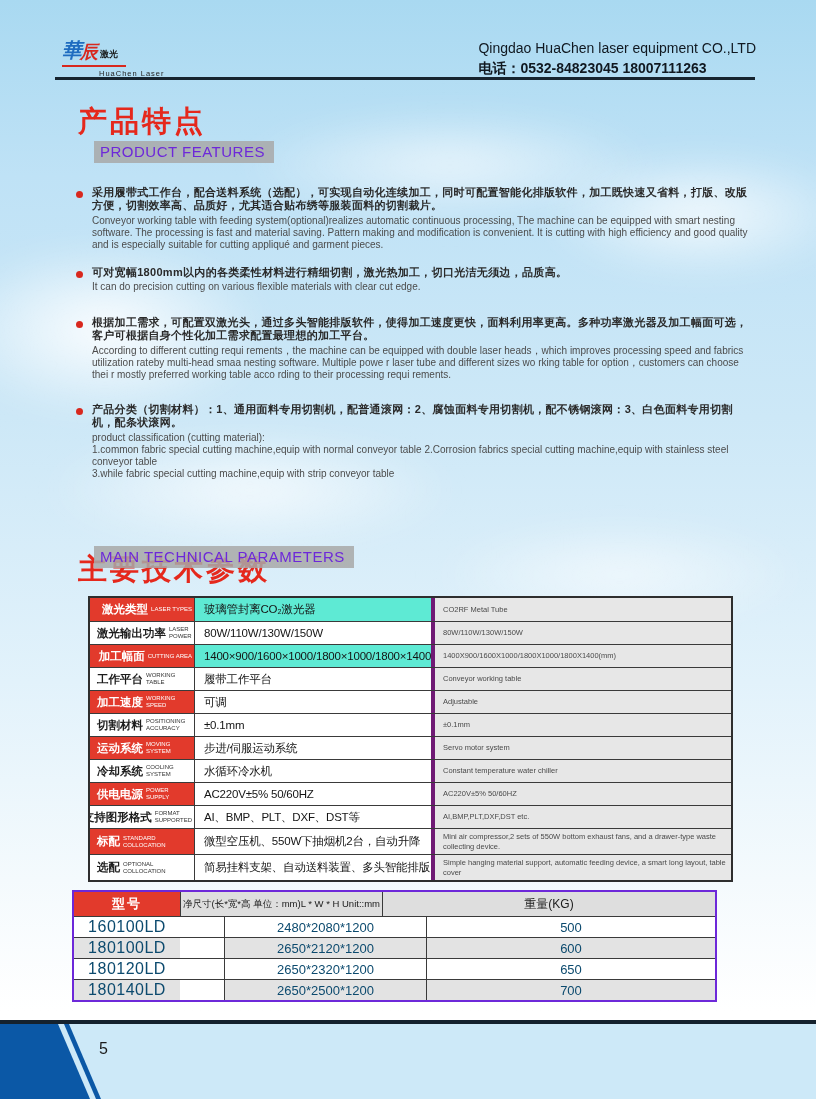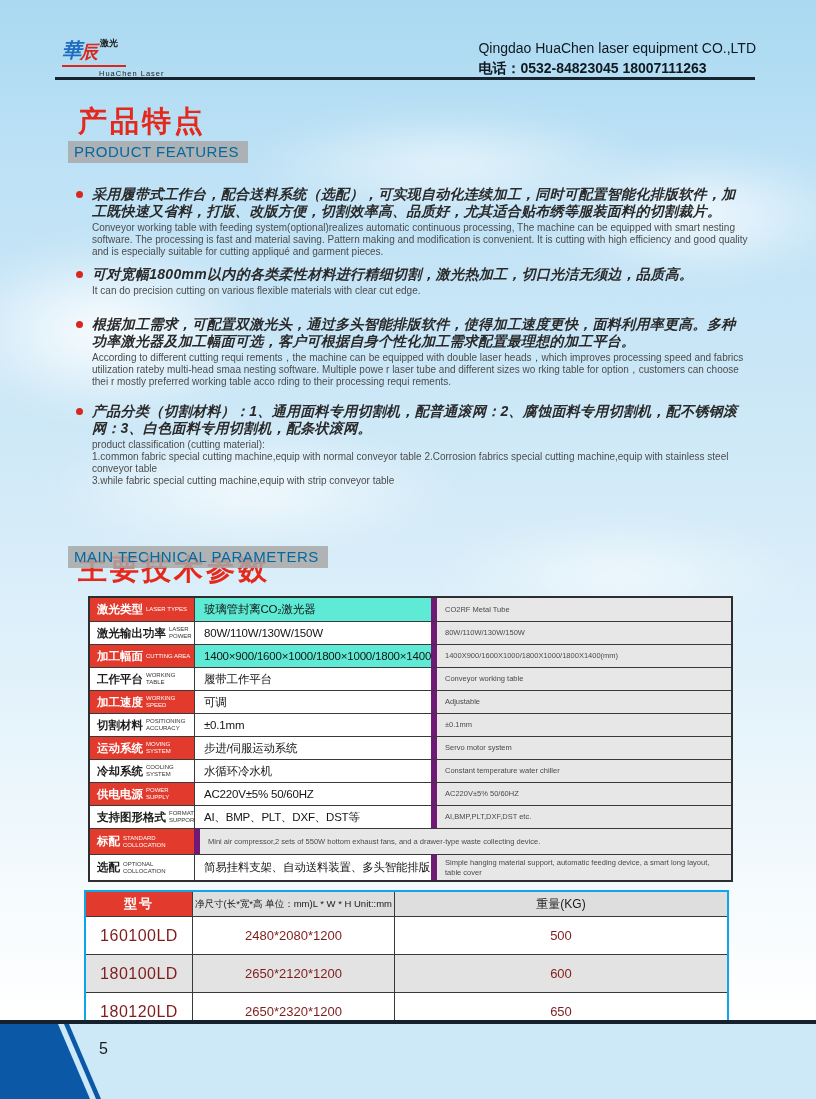--- a/index.html
+++ b/index.html
@@ -15,68 +15,68 @@
   .c2 { left:540px; top:150px; width:320px; height:130px; background:radial-gradient(ellipse at center, rgba(255,255,255,.8), rgba(255,255,255,0) 70%); }
   .c3 { left:240px; top:110px; width:420px; height:110px; background:radial-gradient(ellipse at center, rgba(255,255,255,.65), rgba(255,255,255,0) 70%); }
   .c4 { left:40px; top:430px; width:420px; height:120px; background:radial-gradient(ellipse at center, rgba(255,255,255,.75), rgba(255,255,255,0) 70%); }
   .c5 { left:430px; top:520px; width:380px; height:110px; background:radial-gradient(ellipse at center, rgba(255,255,255,.6), rgba(255,255,255,0) 70%); }
 
   
   .logo { position:absolute; left:62px; top:34px; width:110px; }
   .logo-row { display:flex; align-items:flex-end; height:30px; }
   .logo-hua { color:#1f6cc0; font-size:20px; font-weight:bold; font-style:italic; }
   .logo-chen { color:#d8281e; font-size:18px; font-weight:bold; font-style:italic; margin-left:-2px; }
-  .logo-jg { color:#141414; font-size:9px; font-weight:bold; margin-left:2px; margin-bottom:14px; }
+  .logo-jg { color:#141414; font-size:9px; font-weight:bold; margin-left:2px; margin-bottom:3px; }
   .logo-bar { width:64px; height:2px; background:#d8281e; margin-top:1px; }
   .logo-sub { font-size:7.5px; color:#222; letter-spacing:1px; margin-top:2px;padding-left:37px; }
   .contact { position:absolute; right:60px; top:40px; text-align:left; color:#101820; }
   .contact-company { font-size:14px; font-weight:500; }
   .contact-phone { font-size:14px; font-weight:bold; margin-top:4px; }
   .header-rule { position:absolute; left:55px; top:77px; width:700px; height:3px; background:#17242f; }
 
   
   .sec-title { position:absolute; left:78px; color:#e5281c; font-weight:900; font-size:29px; letter-spacing:3px; }
-  .sec-badge { position:absolute; left:68px; background:rgba(168,168,168,.85); color:#0369a1; font-size:15px; letter-spacing:.5px; padding:2px 9px 3px 6px; white-space:nowrap; }
+  .sec-badge { position:absolute; left:94px; background:rgba(168,168,168,.85); color:#6d28d9; font-size:15px; letter-spacing:.5px; padding:2px 9px 3px 6px; white-space:nowrap; }
   .t1 { top:102px; } .b1 { top:141px; }
   .t2 { top:506px;margin-top:44px; } .b2 { top:546px; }
 
   
   .feature { position:absolute; left:92px; width:656px; }
   .feature .dot { position:absolute; left:-16px; top:5px; width:7px; height:7px; border-radius:50%; background:#d8281e; }
-  .feature-cn { font-size:14px; font-weight:bold; color:#2a2a2a; line-height:1.22; letter-spacing:.3px;font-style:italic; }
+  .feature-cn { font-size:11px; font-weight:bold; color:#2a2a2a; line-height:1.22; letter-spacing:.3px; }
   .feature-en { font-size:10px; color:#4c4c4c; line-height:1.2; margin-top:2px; white-space:pre-line; }
   .f1 { top:186px; } .f2 { top:266px; } .f3 { top:316px; } .f4 { top:403px; }
 
   
   .spec-table { position:absolute; left:88px; top:596px; width:645px; border:2px solid #2e2e2e; background:#fff; }
   .srow { display:flex; height:23px; border-top:1px solid #3a3a3a; }
   .srow:first-child { border-top:none; }
   .srow.tall { height:26px; }
   .cell { display:flex; align-items:center; overflow:hidden; }
-  .c-label { width:104px; padding:0 2px 0 7px; gap:3px; background:#fff; }
+  .c-label { width:104px; padding:0 2px 0 7px; gap:3px; background:#fff;justify-content:flex-end; }
   .c-label .cn { font-size:11.5px; font-weight:bold; color:#1c1c1c; white-space:nowrap; }
   .c-label .en { font-size:6px; color:#333; line-height:1.1; }
   .srow.red .c-label { background:#e23a2c; }
   .srow.red .c-label .cn, .srow.red .c-label .en { color:#fff; }
   .c-val { width:237px; border-left:1px solid #3a3a3a; padding-left:9px; font-size:11.5px; color:#141414; letter-spacing:-.2px; background:#fff; white-space:nowrap; }
   .srow.shade .c-val { background:#5eead4; }
-  .c-en { flex:1; border-left:6px solid #701a75; padding:1px 4px 1px 8px; font-size:7.5px; color:#4a4a4a; background:#e7e7e7; line-height:1.25; }
-
-  
-  .model-table { position:absolute; left:84px; top:890px; width:645px; border:2px solid #0ea5e9; background:#fff; }
+  .c-en { flex:1; border-left:4px solid #701a75; padding:1px 4px 1px 8px; font-size:7.5px; color:#4a4a4a; background:#e7e7e7; line-height:1.25; }
+
+  
+  .model-table { position:absolute; left:72px; top:890px; width:645px; border:2px solid #6d28d9; background:#fff; }
   .mrow { display:flex; height:24px; border-top:1px solid #3a3a3a; text-align:center; }
   .mrow:first-child { border-top:none; }
   .mrow .mc { display:flex; align-items:center; justify-content:center; }
   .mc1 { width:106px; } .mc2 { width:202px; border-left:1px solid #3a3a3a; } .mc3 { flex:1; border-left:1px solid #3a3a3a; }
   .mhead .mc1 { background:#e23a2c; color:#fff; font-weight:bold; font-size:13px; letter-spacing:2px; }
   .mhead .mc2, .mhead .mc3 { background:#dedede; font-size:9.5px; color:#1a1a1a; }
   .mhead .mc3 { font-size:12px; font-weight:500; }
-  .mdata { height:38px; color:#7f1d1d; }
+  .mdata { height:21px; color:#0c4a6e; }
   .mdata .mc1 { font-size:16px; letter-spacing:.5px; }
-  .mdata .mc2 { font-size:13px; }
+  .mdata .mc2 { font-size:13px;margin-left:44px; }
   .mdata .mc3 { font-size:13px; }
   .mdata.alt .mc1, .mdata.alt .mc2, .mdata.alt .mc3 { background:#e3e3e3; }
 
   
   .footer-rule { position:absolute; left:0; top:1020px; width:816px; height:4px; background:#15222e; }
   .footer-band { position:absolute; left:0; top:1024px; width:816px; height:75px; background:#cde9f8; }
   .poly-main { position:absolute; left:0; top:0; width:110px; height:75px; background:#0b58a6; clip-path:polygon(0 0, 58px 0, 90px 75px, 0 75px); }
   .poly-stripe { position:absolute; left:0; top:0; width:120px; height:75px; background:#0b58a6; clip-path:polygon(64px 0, 69px 0, 101px 75px, 96px 75px); }
   .page-num { position:absolute; left:99px; top:16px; font-size:16px; color:#1c1c1c; }
   .slogan { position:absolute; right:56px; top:24px; font-size:18px; font-weight:bold; color:#141414; letter-spacing:1px; }
@@ -214,20 +214,21 @@
           <span class="en">FORMAT SUPPORTED</span>
         </div>
       <div class="cell c-val">AI、BMP、PLT、DXF、DST等</div>
       <div class="cell c-en">AI,BMP,PLT,DXF,DST etc.</div>
     </div>
     <div class="srow red tall">
       <div class="cell c-label">
           <span class="cn">标配</span>
           <span class="en">STANDARD COLLOCATION</span>
         </div>
+      <div class="cell c-val">微型空压机、550W下抽烟机2台，自动升降</div>
       <div class="cell c-en">Mini air compressor,2 sets of 550W bottom exhaust fans, and a drawer-type waste collecting device.</div>
     </div>
     <div class="srow tall">
       <div class="cell c-label">
           <span class="cn">选配</span>
           <span class="en">OPTIONAL COLLOCATION</span>
         </div>
       <div class="cell c-val">简易挂料支架、自动送料装置、多头智能排版、工作台外罩</div>
       <div class="cell c-en">Simple hanging material support, automatic feeding device, a smart long layout, table cover</div>
     </div>

